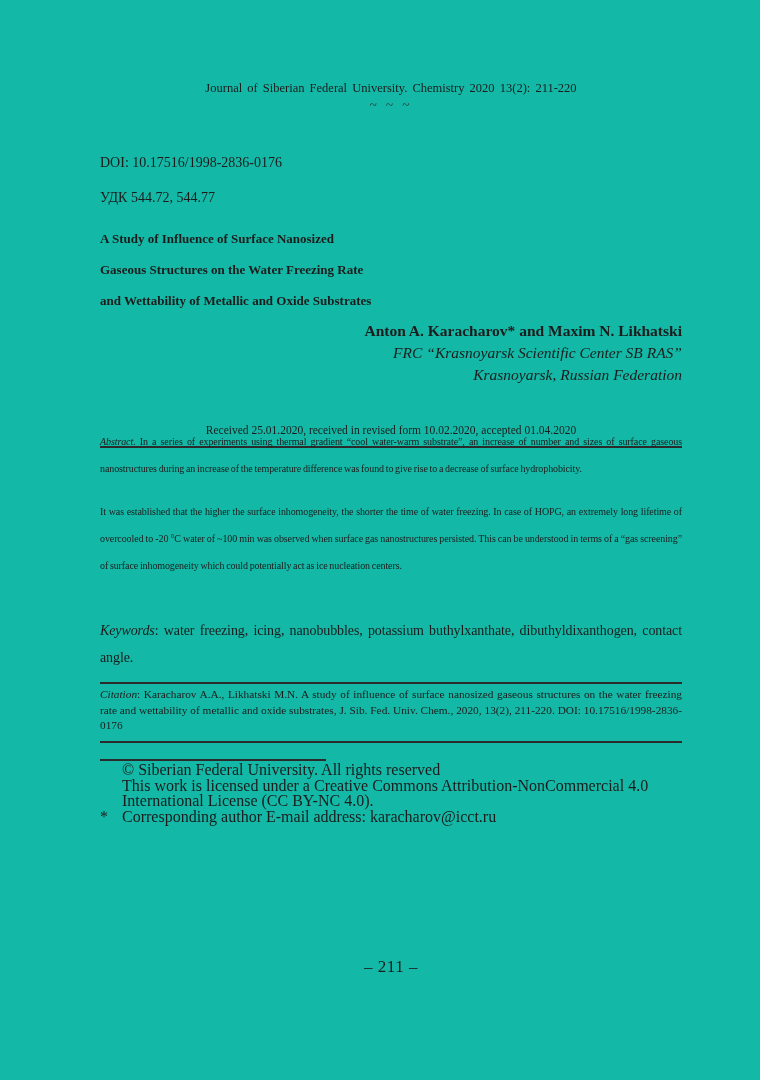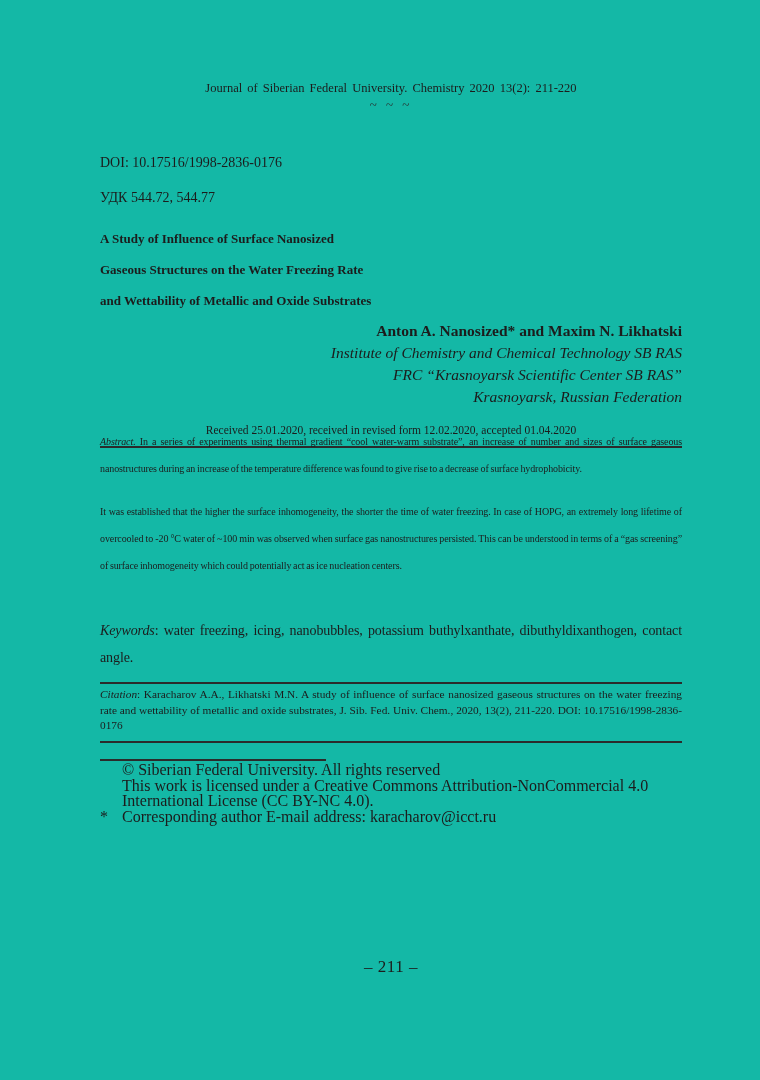--- a/index.html
+++ b/index.html
@@ -122,27 +122,26 @@
 
     <div class="block udk-line">УДК 544.72, 544.77</div>
 
     <div class="block title">
       <div>A Study of Influence of Surface Nanosized</div>
       <div>Gaseous Structures on the Water Freezing Rate</div>
       <div>and Wettability of Metallic and Oxide Substrates</div>
     </div>
 
     <div class="block authors">
-      <div class="names">Anton A. Nanosized* and Maxim N. Likhatski</div>
-      <div class="affil">Institute of Chemistry and Chemical Technology SB RAS</div>
+      <div class="names">Anton A. Karacharov* and Maxim N. Likhatski</div>
       <div class="affil">FRC “Krasnoyarsk Scientific Center SB RAS”</div>
       <div class="affil">Krasnoyarsk, Russian Federation</div>
     </div>
 
-    <div class="block received">Received 25.01.2020, received in revised form 12.02.2020, accepted 01.04.2020</div>
+    <div class="block received">Received 25.01.2020, received in revised form 10.02.2020, accepted 01.04.2020</div>
 
     <div class="rule rule-received"></div>
 
     <div class="block abstract">
       <p><span class="ital">Abstract</span><span>. In a series of experiments using thermal gradient “cool water-warm substrate”, an increase of number and sizes of surface gaseous nanostructures during an increase of the temperature difference was found to give rise to a decrease of surface hydrophobicity.</span></p>
       <p><span>It was established that the higher the surface inhomogeneity, the shorter the time of water freezing. In case of HOPG, an extremely long lifetime of overcooled to -20 °C water of ~100 min was observed when surface gas nanostructures persisted. This can be understood in terms of a “gas screening” of surface inhomogeneity which could potentially act as ice nucleation centers.</span></p>
     </div>
 
     <div class="block keywords"><span class="ital">Keywords</span><span>: water freezing, icing, nanobubbles, potassium buthylxanthate, dibuthyldixanthogen, contact angle.</span></div>
 

